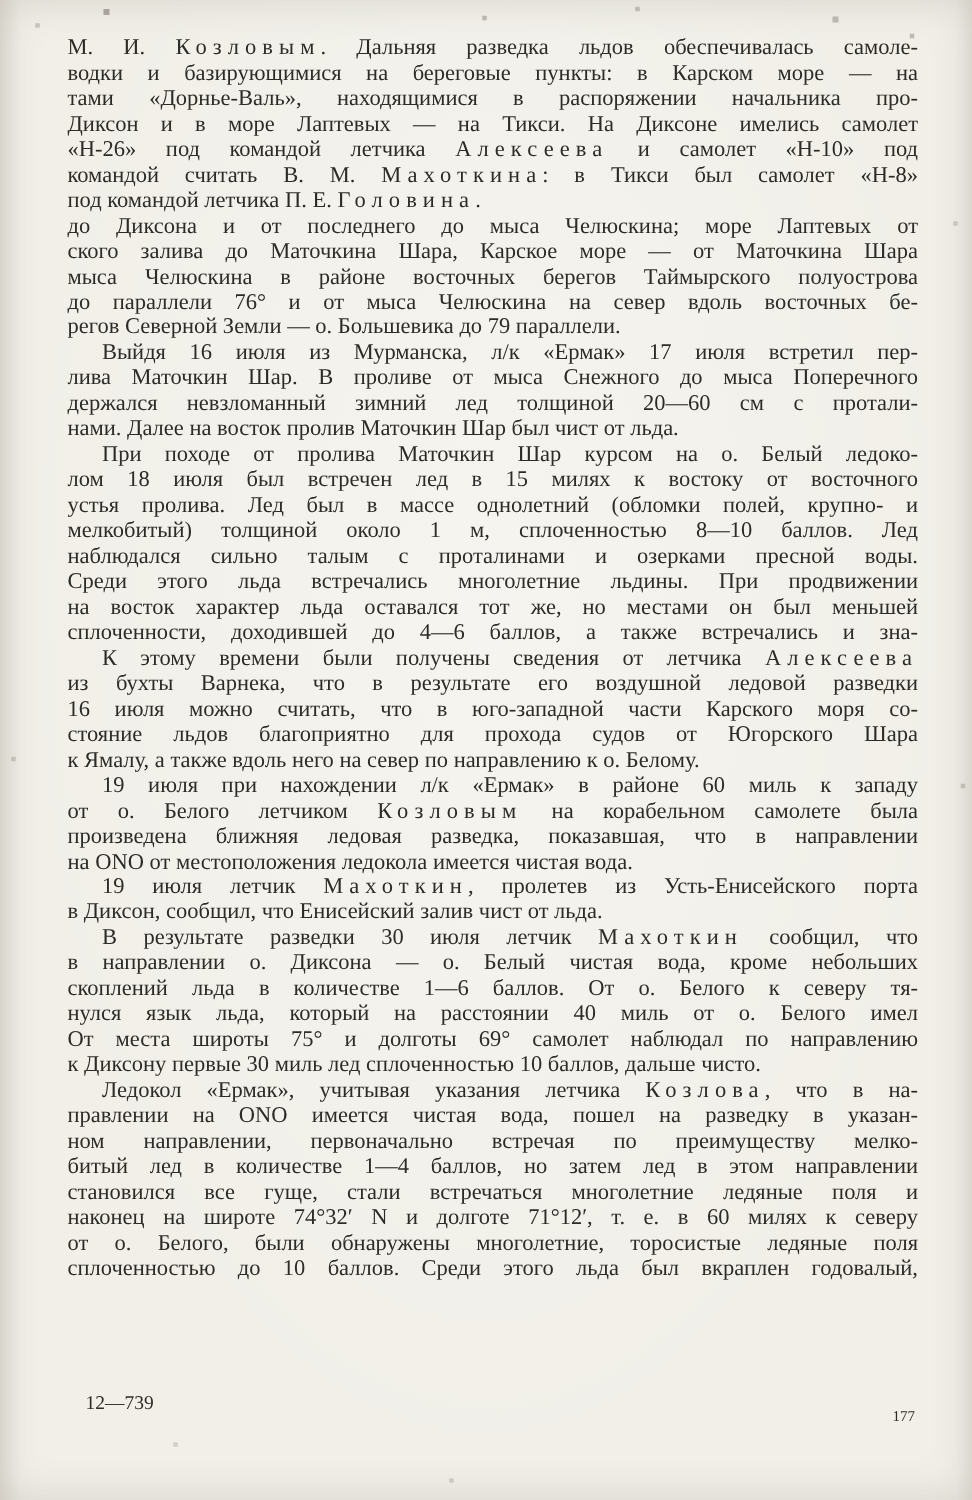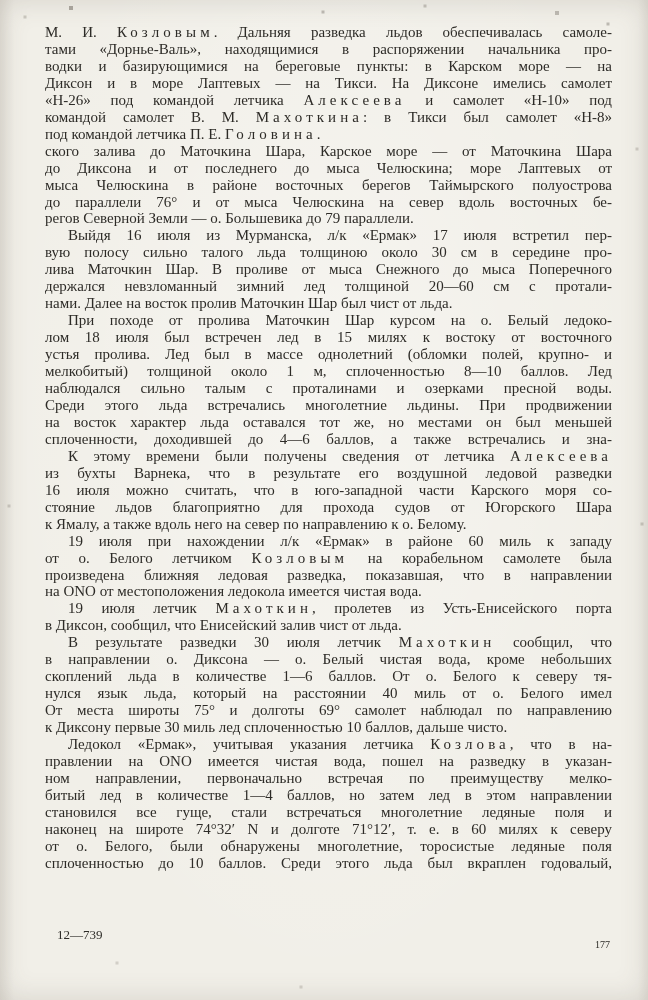--- a/index.html
+++ b/index.html
@@ -65,37 +65,36 @@
   }
 </style>
 </head>
 <body>
 
 <div class="page" style="background-color: rgb(241, 239, 232); color: rgb(45, 43, 39);">
   <div class="speckles"></div>
   <div class="text-block">
       <div class="para">
         <div class="line"><span>М. И. </span><span class="sp">Козловым</span><span>. Дальняя разведка льдов обеспечивалась самоле-</span></div>
+        <div class="line"><span>водки и базирующимися на береговые пункты: в Карском море — на</span></div>
         <div class="line"><span>тами «Дорнье-Валь», находящимися в распоряжении начальника про-</span></div>
-        <div class="line"><span>водки и базирующимися на береговые пункты: в Карском море — на</span></div>
         <div class="line"><span>Диксон и в море Лаптевых — на Тикси. На Диксоне имелись самолет</span></div>
         <div class="line"><span>«Н-26» под командой летчика </span><span class="sp">Алексеева</span><span> и самолет «Н-10» под</span></div>
-        <div class="line"><span>командой самолет В. М. </span><span class="sp">Махоткина</span><span>: в Тикси был самолет «Н-8»</span></div>
+        <div class="line"><span>командой считать В. М. </span><span class="sp">Махоткина</span><span>: в Тикси был самолет «Н-8»</span></div>
         <div class="line last"><span>под командой летчика П. Е. </span><span class="sp">Головина</span><span>.</span></div>
       </div>
       <div class="para">
+        <div class="line"><span>до Диксона и от последнего до мыса Челюскина; море Лаптевых от</span></div>
         <div class="line"><span>ского залива до Маточкина Шара, Карское море — от Маточкина Шара</span></div>
-        <div class="line"><span>до Диксона и от последнего до мыса Челюскина; море Лаптевых от</span></div>
         <div class="line"><span>мыса Челюскина в районе восточных берегов Таймырского полуострова</span></div>
         <div class="line"><span>до параллели 76° и от мыса Челюскина на север вдоль восточных бе-</span></div>
         <div class="line last"><span>регов Северной Земли — о. Большевика до 79 параллели.</span></div>
       </div>
       <div class="para">
         <div class="line indent"><span>Выйдя 16 июля из Мурманска, л/к «Ермак» 17 июля встретил пер-</span></div>
-        <div class="line"><span>вую полосу сильно талого льда толщиною около 30 см в середине про-</span></div>
         <div class="line"><span>лива Маточкин Шар. В проливе от мыса Снежного до мыса Поперечного</span></div>
         <div class="line"><span>держался невзломанный зимний лед толщиной 20—60 см с протали-</span></div>
         <div class="line last"><span>нами. Далее на восток пролив Маточкин Шар был чист от льда.</span></div>
       </div>
       <div class="para">
         <div class="line indent"><span>При походе от пролива Маточкин Шар курсом на о. Белый ледоко-</span></div>
         <div class="line"><span>лом 18 июля был встречен лед в 15 милях к востоку от восточного</span></div>
         <div class="line"><span>устья пролива. Лед был в массе однолетний (обломки полей, крупно- и</span></div>
         <div class="line"><span>мелкобитый) толщиной около 1 м, сплоченностью 8—10 баллов. Лед</span></div>
         <div class="line"><span>наблюдался сильно талым с проталинами и озерками пресной воды.</span></div>

